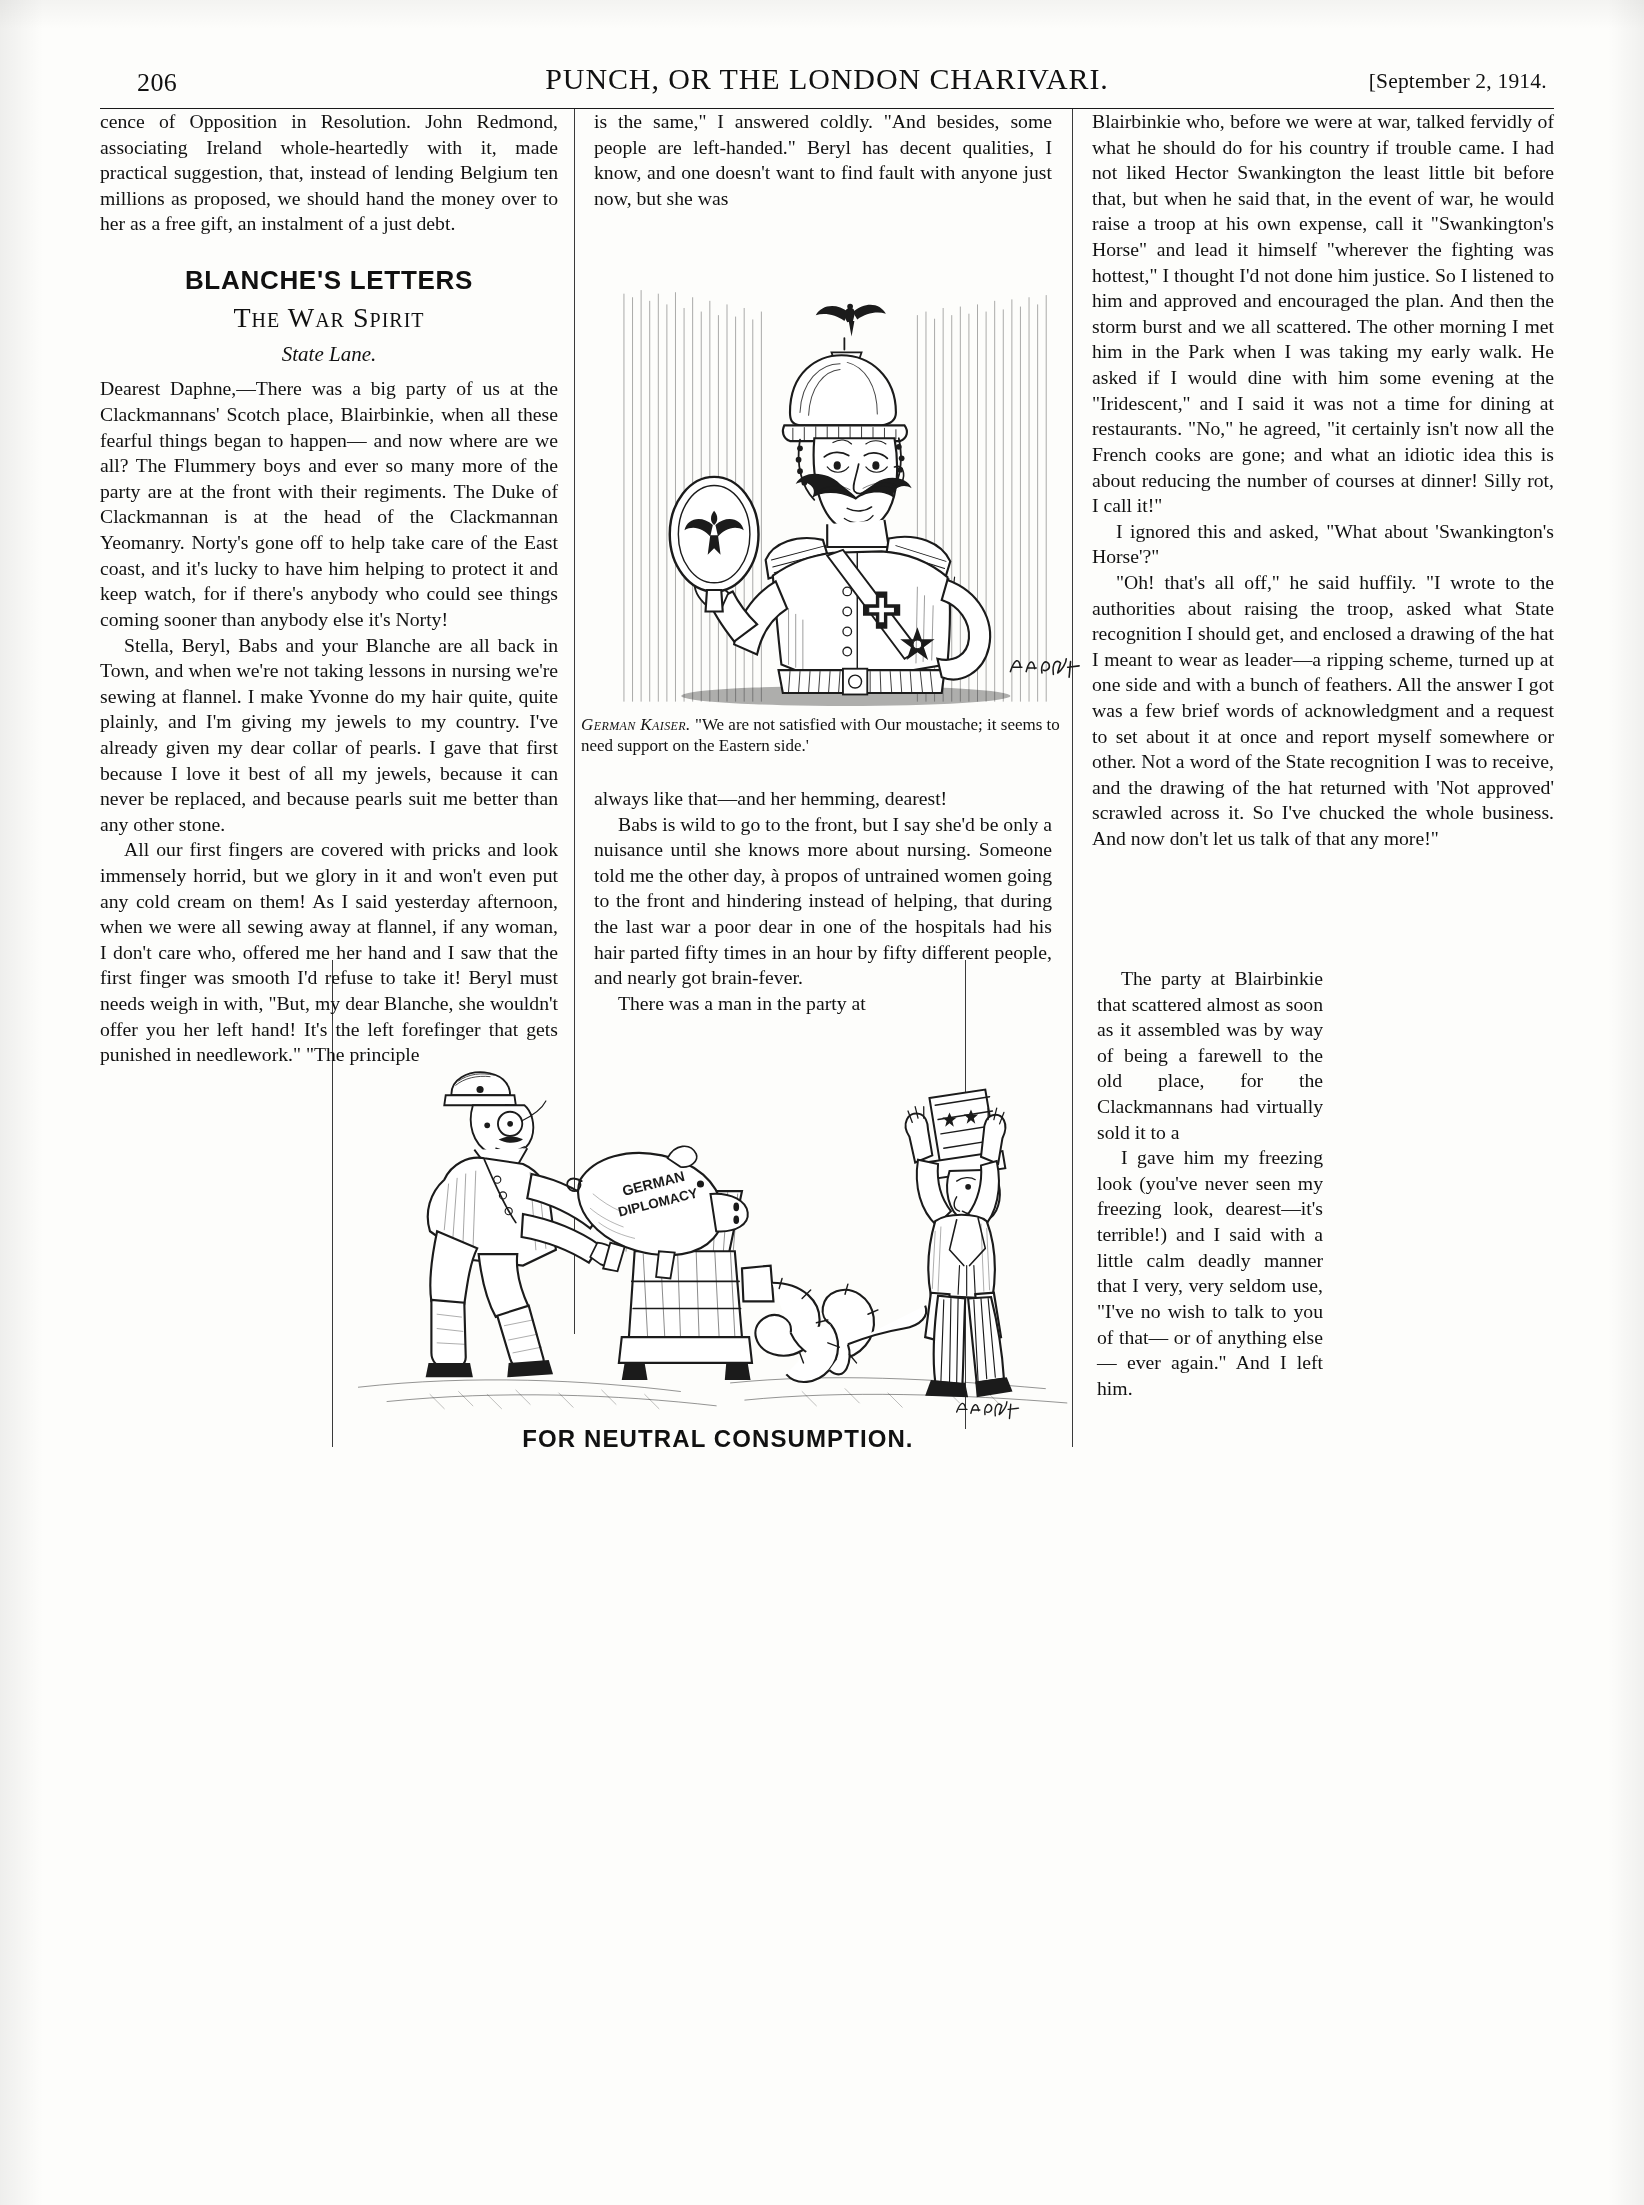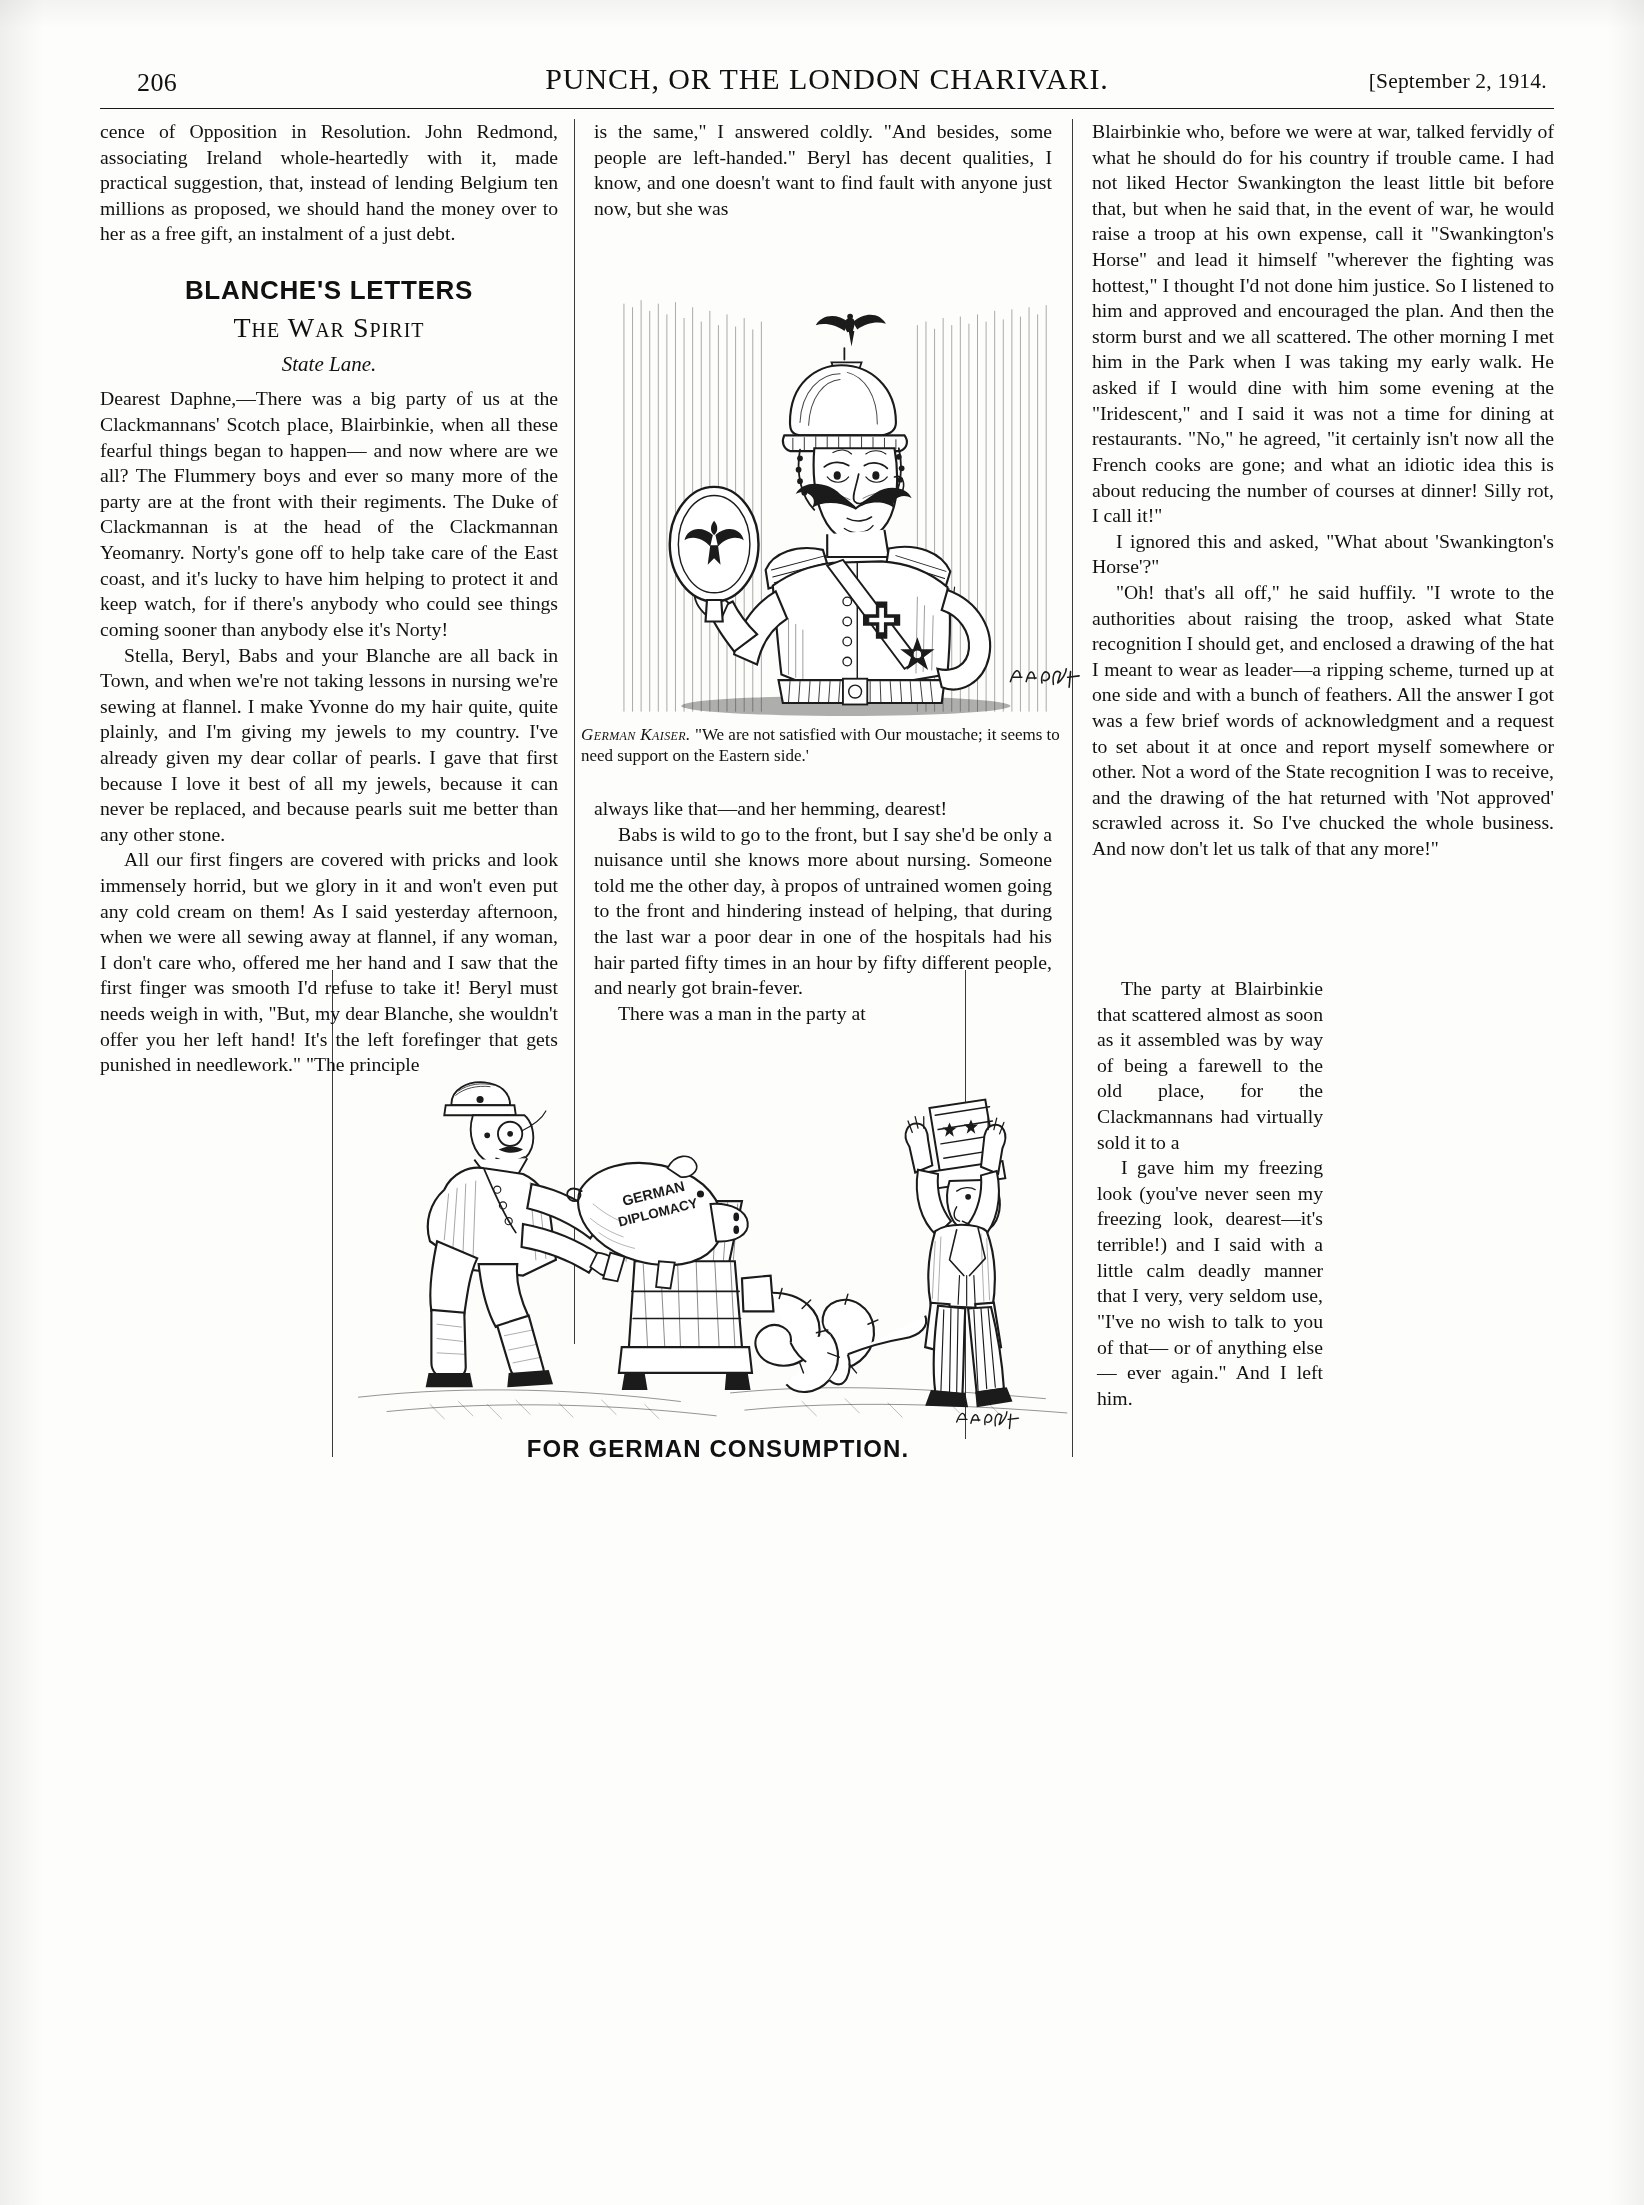--- a/index.html
+++ b/index.html
@@ -33,21 +33,20 @@
     position: absolute;
     left: 100px;
     top: 56px;
     width: 1454px;
   }
   
   .masthead {
     position: relative;
     height: 52px;
     border-bottom: 1.4px solid #1a1a1a;
-    margin-bottom: 10px;
   }
   .page-number {
     position: absolute;
     left: 37px;
     top: 11.5px;
     font-size: 26px;
     letter-spacing: 0.4px;
   }
   .masthead-title {
     position: absolute;
@@ -595,18 +594,18 @@
           <g class="sk" stroke-width="2.2" transform="translate(856,612) scale(0.9)">
             <path d="M0 14 C6 -2 12 -4 14 10 M4 10 L16 10"></path>
             <path d="M22 16 C26 0 32 -2 34 12 M25 11 L36 11"></path>
             <path d="M44 18 C42 4 50 -2 54 6 C56 12 50 16 46 14"></path>
             <path d="M60 20 C58 4 64 -2 70 4 L66 18 C72 14 78 4 78 -2"></path>
             <path d="M84 2 L82 24 M80 10 L96 8"></path>
           </g>
         </svg>
       </div>
 
-      <div class="bottom-title">FOR GERMAN CONSUMPTION.</div>
+      <div class="bottom-title">FOR NEUTRAL CONSUMPTION.</div>
 
     </div>
   </div>
 </div>
 
 
 </body></html>

